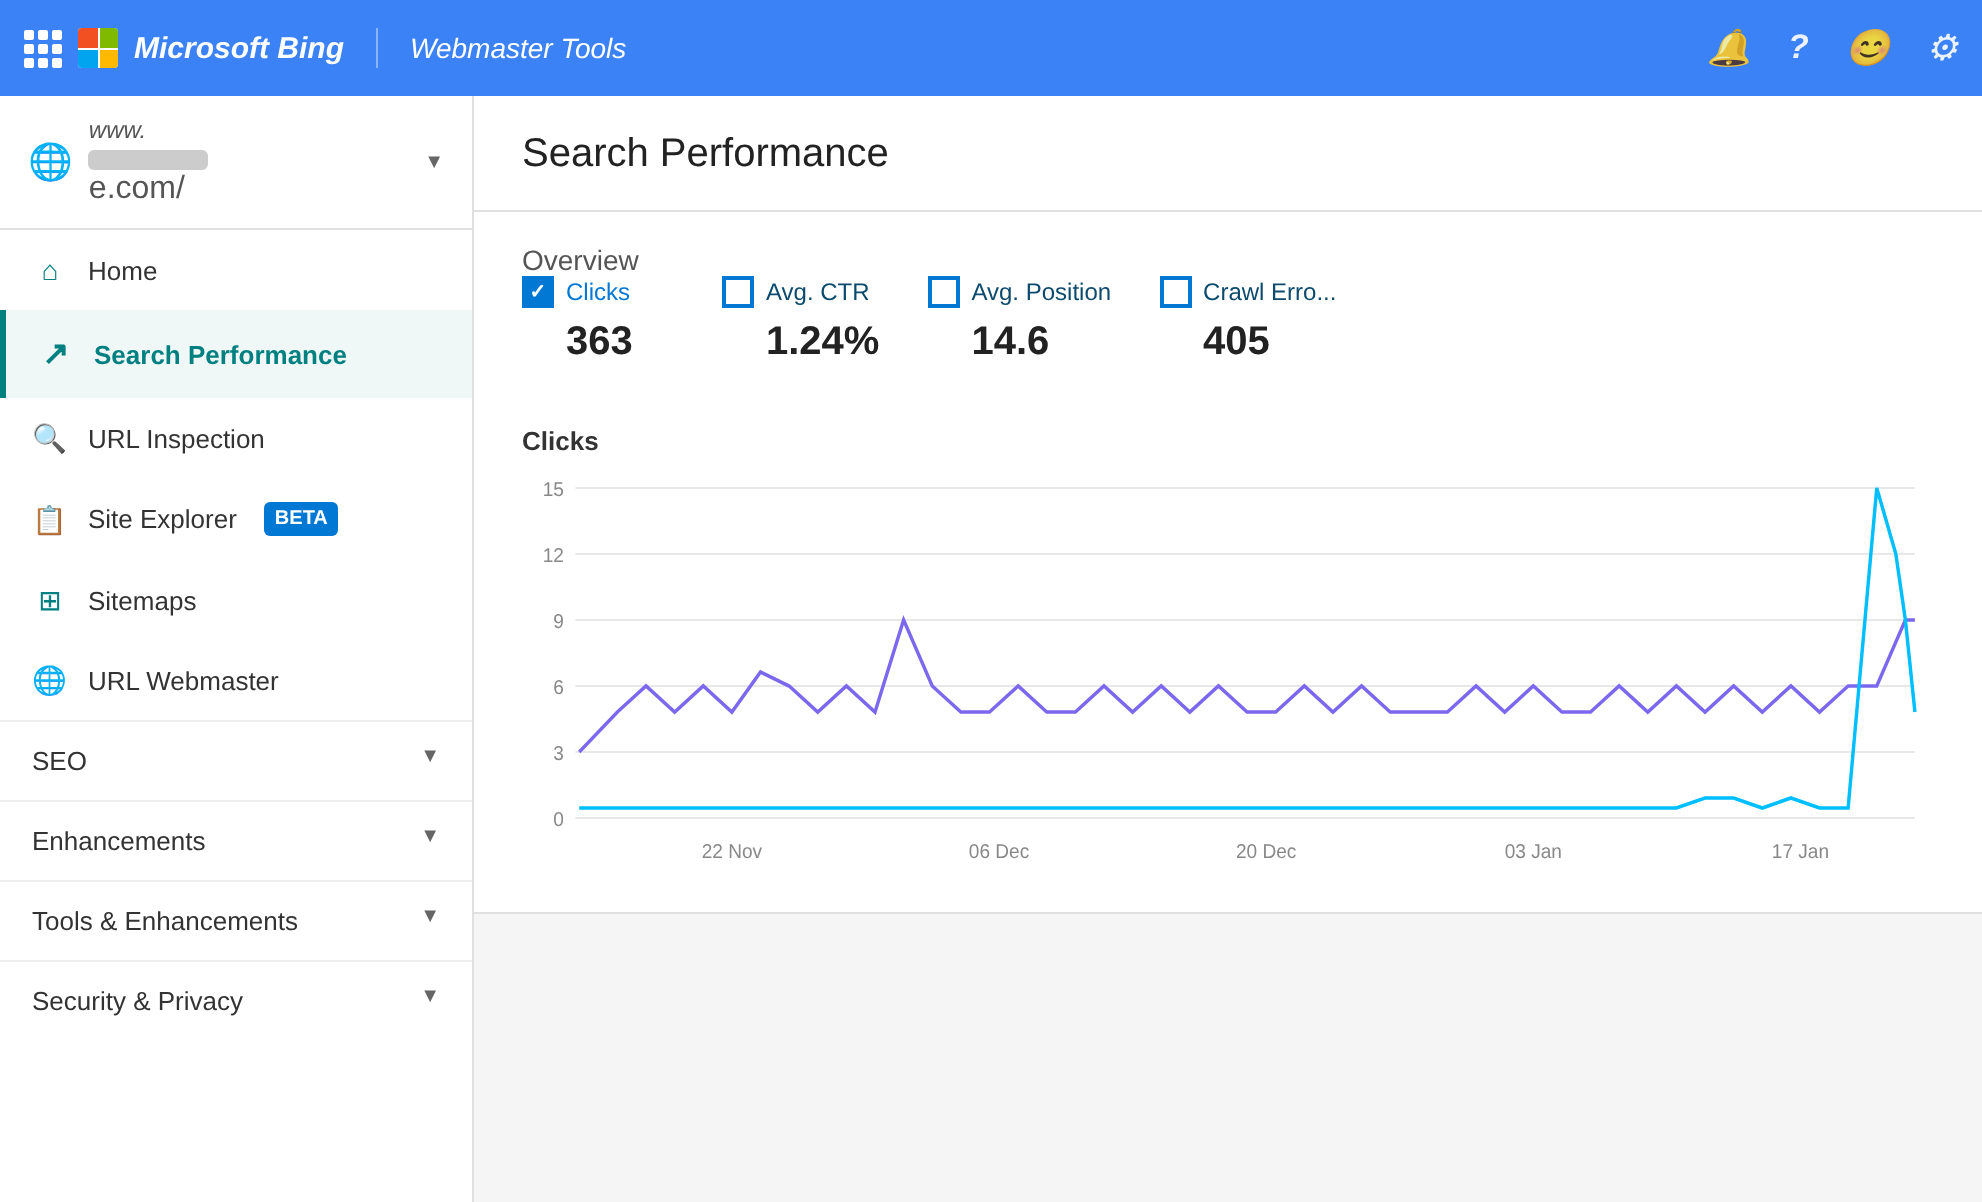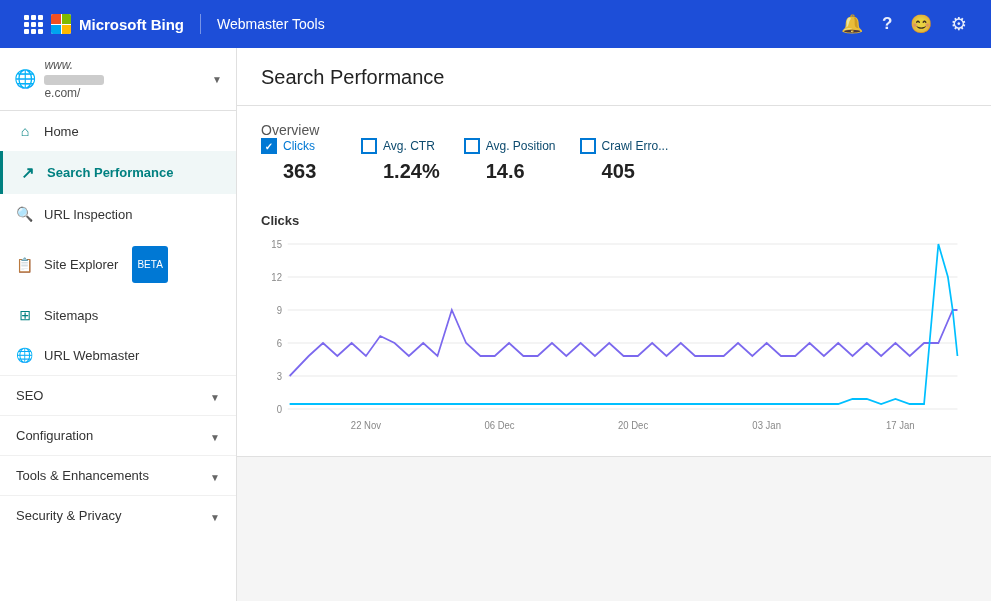--- a/index.html
+++ b/index.html
@@ -1,25 +1,26 @@
 <!DOCTYPE html>
 <html><head>
   <meta charset="utf-8">
   <style>
     * { box-sizing: border-box; margin: 0; padding: 0; }
     body { font-family: 'Segoe UI', Arial, sans-serif; font-size: 13px; background: #f5f5f5; overflow: hidden; }
 
     
     .topnav {
-      background: #1d4ed8;
+      background: #3b82f6;
       height: 48px;
       display: flex;
       align-items: center;
-      padding: 0 24px;
+      padding: 0 12px;
       color: white;
+      font-style: italic;
     }
     .topnav-left { display: flex; align-items: center; gap: 8px; flex: 1; }
     .topnav-brand { display: flex; align-items: center; gap: 6px; font-size: 15px; font-weight: 600; }
     .topnav-divider { width: 1px; height: 20px; background: rgba(255,255,255,0.4); margin: 0 8px; }
     .topnav-right { display: flex; align-items: center; gap: 18px; }
     .topnav-icon { color: white; cursor: pointer; font-size: 18px; opacity: 0.9; }
 
     
     .layout { display: flex; height: calc(601px - 48px); }
 
@@ -38,37 +39,38 @@
       gap: 10px;
       color: #333;
       font-size: 13px;
     }
     .sidebar-item.active { background: #f0f7f7; color: #008080; font-weight: 600; border-left: 3px solid #008080; }
     .sidebar-item .item-icon { color: #008080; font-size: 14px; width: 18px; text-align: center; }
     .sidebar-item.active .item-icon { color: #008080; }
 
     .sidebar-section {
       display: flex;
-      align-items: flex-end;
+      align-items: flex-start;
       justify-content: space-between;
       padding: 12px 16px;
       cursor: pointer;
       color: #333;
       font-size: 13px;
       border-top: 1px solid #f0f0f0;
     }
     .sidebar-section .sec-chevron { font-size: 10px; color: #666; }
 
     .beta-badge {
       background: #0078d4;
       color: white;
       font-size: 10px;
-      padding: 13px 5px;
+      padding: 3px 5px;
       border-radius: 3px;
       margin-left: 4px;
+      font-weight: bold;
     }
 
     
     .content { flex: 1; overflow-y: auto; background: #f5f5f5; }
     .content-header {
       background: white;
       padding: 18px 24px 16px;
       border-bottom: 1px solid #e0e0e0;
     }
     .content-header h1 { font-size: 20px; font-weight: 400; color: #222; }
@@ -152,21 +154,21 @@
 
 <div class="layout">
 
   <div class="sidebar">
 
     <div class="sidebar-url">
       <span style="color:#008080;font-size:18px;">🌐</span>
       <div class="sidebar-url-text">
         <span style="color:#555;font-size:12px;font-style:italic;">www.</span>
         <span style="background:#ccc;display:inline-block;width:60px;height:10px;border-radius:3px;vertical-align:middle;"></span>
-        <span style="color:#555;font-size:12px;">e.com/</span>
+        <span style="color:#555;font-size:16px;">e.com/</span>
       </div>
       <span class="sidebar-chevron">▼</span>
     </div>
 
     <div class="sidebar-item">
       <span class="item-icon">⌂</span>
       <span>Home</span>
     </div>
 
     <div class="sidebar-item active">
@@ -193,21 +195,21 @@
     <div class="sidebar-item">
       <span class="item-icon">🌐</span>
       <span>URL Webmaster</span>
     </div>
 
     <div class="sidebar-section">
       <span>SEO</span>
       <span class="sec-chevron">▼</span>
     </div>
     <div class="sidebar-section">
-      <span>Configuration</span>
+      <span>Enhancements</span>
       <span class="sec-chevron">▼</span>
     </div>
     <div class="sidebar-section">
       <span>Tools &amp; Enhancements</span>
       <span class="sec-chevron">▼</span>
     </div>
     <div class="sidebar-section">
       <span>Security &amp; Privacy</span>
       <span class="sec-chevron">▼</span>
     </div>

